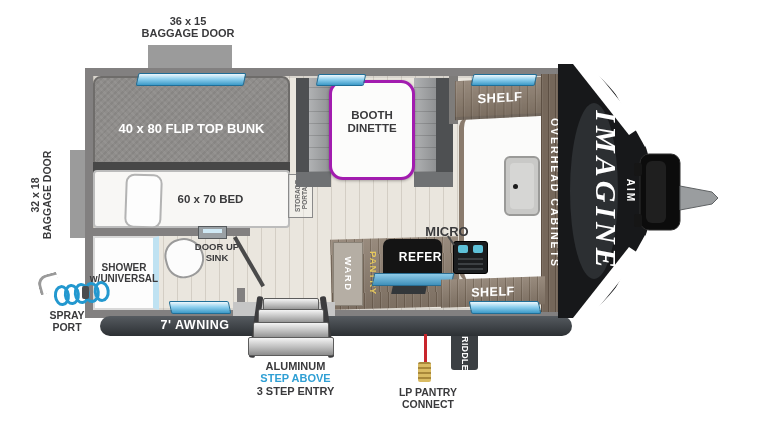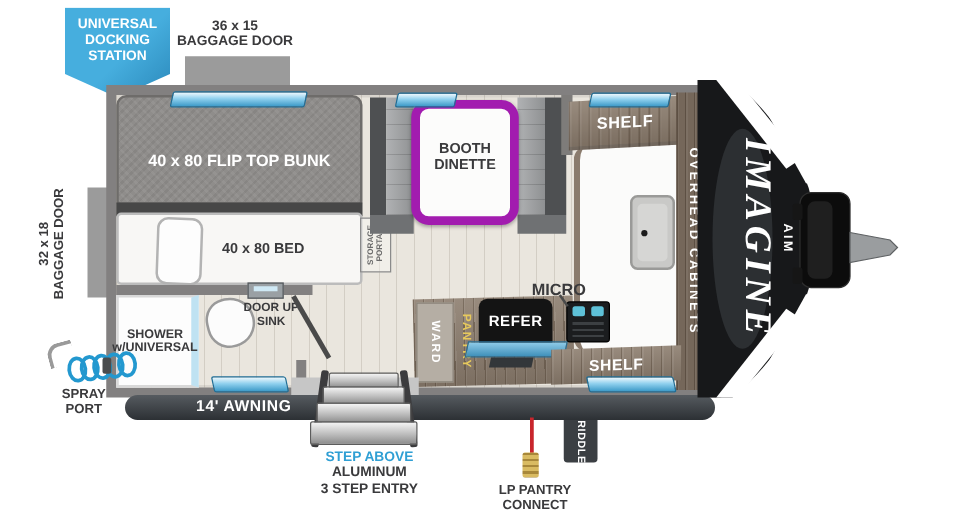--- a/index.html
+++ b/index.html
@@ -22,27 +22,20 @@
   .ring{display:inline-block;width:10px;height:15px;border:3px solid #2398cf;border-radius:50%;margin-left:-6px}
   .pleats{background-color:#9fa1a3;
           background-image:repeating-linear-gradient(0deg,rgba(0,0,0,.14) 0 1px,transparent 1px 12px),
           linear-gradient(90deg,rgba(255,255,255,.18),rgba(0,0,0,.10))}
 </style>
 </head>
 <body>
 
 <div id="canvas">
 
-  <div class="abs" style="left:52px;top:6px;width:84px;height:72px;background:linear-gradient(135deg,#46aede 55%,#2b89bb);
-              clip-path:polygon(0 0,100% 0,100% 74%,50% 100%,0 74%);color:#fff;text-align:center;
-              font-weight:bold;font-size:11px;line-height:1.18;padding-top:7px;box-sizing:border-box">
-    <div>UNIVERSAL</div>
-    <div>DOCKING</div>
-    <div>STATION</div>
-  </div>
 
   <div class="abs lbl" style="left:128px;top:15px;width:120px;font-size:11px">
     <div>36 x 15</div>
     <div>BAGGAGE DOOR</div>
   </div>
   <div class="abs" style="left:148px;top:45px;width:84px;height:26px;background:#9b9b9b"></div>
 
   <div class="abs lbl" style="left:2px;top:173px;width:100px;height:44px;transform:rotate(-90deg);font-size:10.5px">
     <div>32 x 18</div>
     <div>BAGGAGE DOOR</div>
@@ -57,21 +50,21 @@
   <div class="abs" style="left:93px;top:76px;width:197px;height:88px;background-color:#8f8d8b;border:2px solid #6e6c6a;box-sizing:border-box;
               background-image:repeating-linear-gradient(45deg,rgba(255,255,255,.05) 0 2px,transparent 2px 5px),
               repeating-linear-gradient(-45deg,rgba(0,0,0,.06) 0 2px,transparent 2px 5px);
               border-radius:8px 8px 3px 3px;display:flex;align-items:center;justify-content:center">
     <div class="lbl" style="color:#fff;font-size:13px;padding-top:18px">40 x 80 FLIP TOP BUNK</div>
   </div>
   <div class="abs" style="left:93px;top:162px;width:197px;height:11px;background:#474747"></div>
 
   <div class="abs" style="left:93px;top:170px;width:197px;height:58px;background:#f8f7f5;border:2px solid #bcbcbc;
               box-sizing:border-box;border-radius:4px;display:flex;align-items:center;justify-content:center">
-    <div class="lbl" style="font-size:11.5px;padding-left:38px">40 x 80 BED</div>
+    <div class="lbl" style="font-size:11.5px;padding-left:38px">60 x 70 BED</div>
   </div>
   <div class="abs" style="left:125px;top:174px;width:33px;height:50px;background:#fdfdfd;border:2px solid #b3b3b3;
               border-radius:9px;transform:rotate(2deg)"></div>
 
   <div class="abs" style="left:93px;top:228px;width:157px;height:8px;background:#828080"></div>
   <div class="abs" style="left:93px;top:236px;width:66px;height:74px;background:#fdfdfd;border:2px solid #d8d8d8;
               border-right:6px solid #bfe2f2;box-sizing:border-box;display:flex;align-items:center;justify-content:center">
     <div class="lbl" style="font-size:10px">
       <div>SHOWER</div>
       <div>w/UNIVERSAL</div>
@@ -95,21 +88,21 @@
       <div>PORTAL</div>
     </div>
   </div>
 
   <div class="abs" style="left:296px;top:78px;width:13px;height:94px;background:#4e5052"></div>
   <div class="abs pleats" style="left:309px;top:78px;width:22px;height:94px"></div>
   <div class="abs pleats" style="left:414px;top:78px;width:22px;height:94px"></div>
   <div class="abs" style="left:436px;top:78px;width:17px;height:94px;background:#4e5052"></div>
   <div class="abs" style="left:296px;top:172px;width:35px;height:15px;background:#6f7173"></div>
   <div class="abs" style="left:414px;top:172px;width:39px;height:15px;background:#6f7173"></div>
-  <div class="abs" style="left:329px;top:80px;width:86px;height:100px;background:#fcfcfb;border:7px solid #a21caf;
+  <div class="abs" style="left:329px;top:80px;width:86px;height:100px;background:#fcfcfb;border:3px solid #a21caf;
               border-radius:14px;box-shadow:0 1px 3px rgba(0,0,0,.3);box-sizing:border-box">
     <div class="lbl" style="font-size:11.5px;margin-top:26px">
       <div>BOOTH</div>
       <div>DINETTE</div>
     </div>
   </div>
   <div class="abs" style="left:449px;top:76px;width:9px;height:48px;background:#7e7c7a"></div>
 
   <div class="abs" style="left:459px;top:116px;width:86px;height:166px;background:#fbfbfa;border-left:5px solid #8a7b6d;
               border-radius:12px 0 0 12px;box-sizing:border-box"></div>
@@ -127,21 +120,21 @@
   </div>
 
   <div class="abs wood" style="left:331px;top:238px;width:128px;height:70px;transform:rotate(-1.5deg)"></div>
   <div class="abs" style="left:333px;top:242px;width:30px;height:64px;background:#b5aea4;border:1px solid #8a8378;box-sizing:border-box">
     <div class="vtext rot90" style="color:#fff;font-size:9.5px;letter-spacing:1.5px">WARD</div>
   </div>
   <div class="abs" style="left:363px;top:242px;width:19px;height:62px">
     <div class="vtext rot90" style="color:#e7c95c;font-size:9.5px;letter-spacing:1px">PANTRY</div>
   </div>
   <div class="abs" style="left:383px;top:239px;width:59px;height:36px;background:#141414;border-radius:7px 7px 2px 2px;
-              display:flex;align-items:center;justify-content:center">
+              display:flex;align-items:center;justify-content:flex-end">
     <div style="color:#fff;font-weight:bold;font-size:12px;letter-spacing:.5px">REFER</div>
   </div>
   <div class="abs" style="left:373px;top:273px;width:80px;height:13px;transform:skewX(-12deg);
               background:linear-gradient(180deg,#8fcbe8,#3f90ba);border:1px solid #2a6e93;box-sizing:border-box"></div>
   <div class="abs" style="left:392px;top:286px;width:34px;height:8px;background:#33373a;transform:skewX(-12deg)"></div>
   <div class="abs" style="left:453px;top:241px;width:35px;height:33px;background:#1b1d1f;border-radius:3px;border:1px solid #000;box-sizing:border-box">
     <div class="abs" style="left:4px;top:3px;width:10px;height:8px;background:#5ec1d8;border-radius:2px"></div>
     <div class="abs" style="left:19px;top:3px;width:10px;height:8px;background:#5ec1d8;border-radius:2px"></div>
     <div class="abs" style="left:4px;top:15px;width:25px;height:13px;
                 background:repeating-linear-gradient(0deg,#3c4043 0 2px,#1b1d1f 2px 5px)"></div>
@@ -161,34 +154,34 @@
 
   <div class="abs" style="left:233px;top:302px;width:102px;height:14px;background:#c6c6c6"></div>
 
   <div class="abs" style="left:451px;top:318px;width:27px;height:52px;background:#3b3f43;border-radius:3px;
               box-shadow:2.5px 0 0 #fff,-2.5px 0 0 #fff;z-index:6">
     <div class="vtext rot90" style="color:#fff;font-size:8.5px;letter-spacing:.5px;top:62%">GRIDDLE</div>
   </div>
   <div class="abs" style="left:100px;top:316px;width:472px;height:20px;border-radius:10px;z-index:7;
               background:linear-gradient(180deg,#565b60,#2c3034)">
     <div class="abs" style="left:10px;top:2px;width:170px;text-align:center;color:#fff;font-weight:bold;
-                font-size:12.5px;letter-spacing:.5px">14' AWNING</div>
+                font-size:12.5px;letter-spacing:.5px">7' AWNING</div>
   </div>
 
   <div>
     <div class="abs" style="left:253px;top:296px;width:6px;height:62px;background:#3c3c3e;border-radius:2px;transform:rotate(8deg);z-index:8"></div>
     <div class="abs" style="left:324px;top:296px;width:6px;height:62px;background:#3c3c3e;border-radius:2px;transform:rotate(-8deg);z-index:8"></div>
     <div class="tread" style="left:263px;top:298px;width:54px;height:11px;z-index:9"></div>
     <div class="tread" style="left:258px;top:309px;width:64px;height:13px;z-index:9"></div>
     <div class="tread" style="left:253px;top:322px;width:74px;height:15px;z-index:9"></div>
     <div class="tread" style="left:248px;top:337px;width:84px;height:17px;z-index:9"></div>
   </div>
   <div class="abs lbl" style="left:238px;top:360px;width:115px;font-size:11px;z-index:9">
+    <div>ALUMINUM</div>
     <div style="color:#2f9fd4">STEP ABOVE</div>
-    <div>ALUMINUM</div>
     <div>3 STEP ENTRY</div>
   </div>
 
   <div class="abs" style="left:424px;top:334px;width:3px;height:30px;background:#c8252c;z-index:8"></div>
   <div class="abs" style="left:418px;top:362px;width:13px;height:20px;border-radius:2px;z-index:8;
               background:repeating-linear-gradient(0deg,#d9bb62 0 3px,#a8883a 3px 5px)"></div>
   <div class="abs lbl" style="left:388px;top:387px;width:80px;font-size:10.5px;z-index:8">
     <div>LP PANTRY</div>
     <div>CONNECT</div>
   </div>

